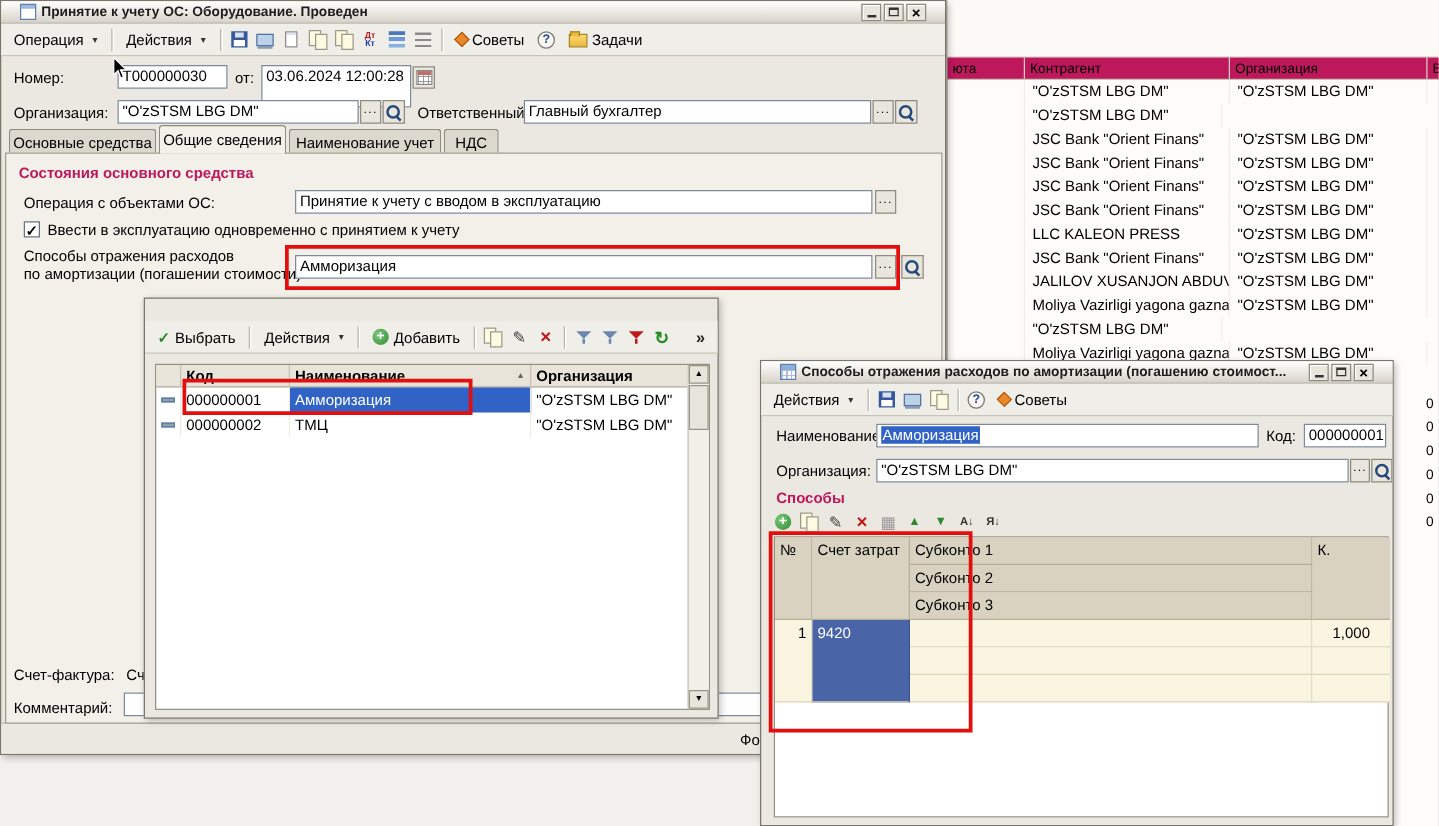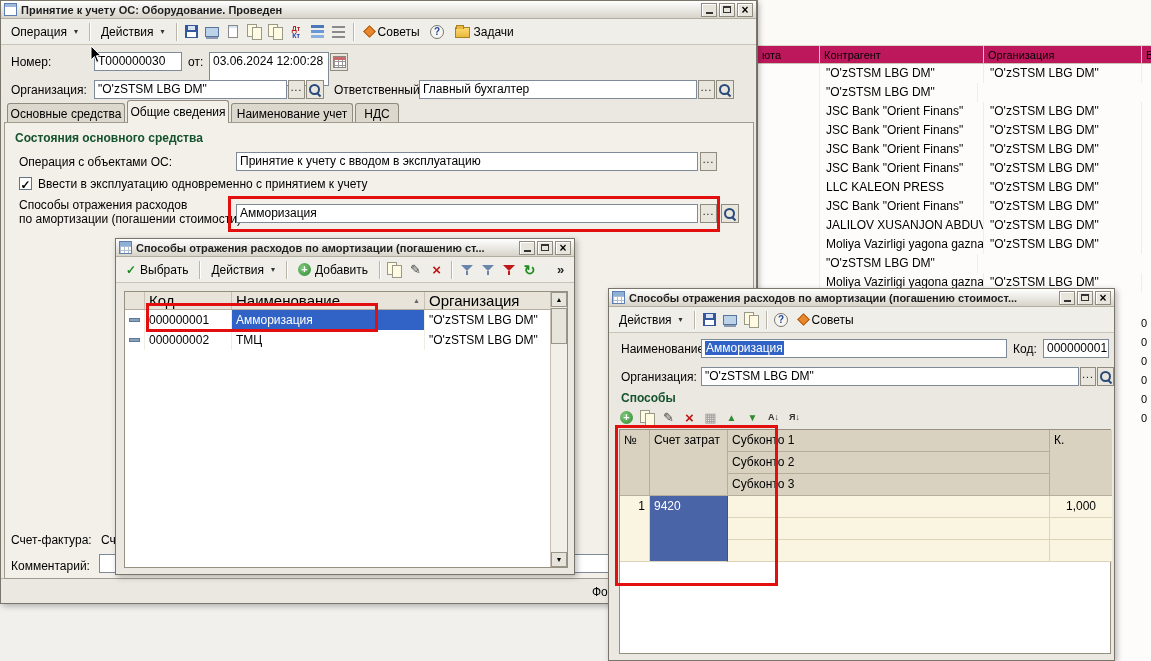--- a/index.html
+++ b/index.html
@@ -6,21 +6,21 @@
   body { font-family:"Liberation Sans", sans-serif; background:#888; }
   #canvas { position:relative; width:1151px; height:661px; overflow:hidden;
             background:#f2f0ed; font-size:12px; color:#000; }
   button { font:inherit; background:none; border:none; padding:0; cursor:default; color:inherit; }
 
   
   .win { position:absolute; background:#ebe8e1; border:1px solid #79756a;
          box-shadow:2px 2px 6px rgba(0,0,0,.28); }
   .titlebar { position:absolute; left:0; top:0; right:0; height:18px;
               background:linear-gradient(#ffffff,#d7d3c9); border-bottom:1px solid #b1ad a1;
-              border-bottom:1px solid #b1ada1; display:flex; align-items:center; gap:4px; padding:0 3px; }
+              border-bottom:1px solid #b1ada1; display:flex; align-items:center; gap:4px; padding:0 15px; }
   .title-text { font-size:11px; font-weight:bold; color:#1d1d1d; white-space:nowrap; overflow:hidden; flex:1; }
   .winbtns { display:flex; gap:2px; margin-left:auto; }
   .wbtn { width:16px; height:14px; background:#e8e5dc; border:1px solid #8f8b7f;
           box-shadow:inset 1px 1px 0 #fff; display:flex; align-items:center; justify-content:center; }
   .g-min { width:7px; height:2px; background:#333; margin-top:7px; }
   .g-max { width:8px; height:7px; border:1px solid #333; border-top-width:2px; }
   .g-close::after { content:"×"; font-size:12px; font-weight:bold; line-height:1; }
 
   .doc-icon { width:13px; height:13px; background:#fff; border:1px solid #5d7eae;
               box-shadow:inset 0 3px 0 #9db8dd; }
@@ -78,39 +78,39 @@
   .cal { width:13px; height:12px; border:1px solid #888; background:#fff;
          background-image:linear-gradient(#c86a6a 0 3px, transparent 3px),
            repeating-linear-gradient(90deg,#999 0 1px, transparent 1px 4px),
            repeating-linear-gradient(#999 0 1px, transparent 1px 4px); }
   .mag { position:relative; width:16px; height:16px; }
   .mag::before { content:""; position:absolute; left:2px; top:2px; width:7px; height:7px; border:2px solid #274a7a; border-radius:50%; }
   .mag::after { content:""; position:absolute; left:10px; top:10px; width:5px; height:2px; background:#274a7a; transform:rotate(45deg); transform-origin:left center; }
 
   
   .label { position:absolute; white-space:nowrap; font-size:12px; line-height:16px; }
-  .sect  { position:absolute; white-space:nowrap; font-size:12px; font-weight:bold; color:#14532d; }
+  .sect  { position:absolute; white-space:nowrap; font-size:12px; font-weight:bold; color:#be185d; }
   .field { position:absolute; background:#fff; border:1px solid #7f8a98; font-size:12px;
            padding:1px 3px; line-height:15px; white-space:nowrap; overflow:hidden; }
   .btn3 { position:absolute; background:#e9e6de; border:1px solid #8f8b7f; display:flex;
           align-items:center; justify-content:center; }
   .dots::after { content:"..."; font-size:10px; line-height:4px; margin-top:-4px; letter-spacing:1px; }
   .chk { position:absolute; width:13px; height:13px; background:#fff; border:1px solid #66727f;
          text-align:center; }
   .chk.checked::after { content:"✓"; font-size:12px; font-weight:bold; line-height:12px; }
   .tab { position:absolute; top:102px; height:20px; background:#dcd8cd; border:1px solid #8f8b7f;
          border-bottom:none; border-radius:3px 3px 0 0; display:flex; align-items:center;
          justify-content:center; font-size:12px; z-index:1; }
   .tab.active { top:99px; height:23px; background:#f2f0e9; z-index:3; }
   .panel { position:absolute; background:#f2f0e9; border:1px solid #a09b8e; }
 
   
   .lt-wrap { position:absolute; background:#fff; border:1px solid #95907f; }
   .lt-header { display:flex; height:18px; background:#e8e4d9; border-bottom:1px solid #b3ae9f; }
-  .lt-h { font-size:15px; display:flex; align-items:center; padding:0 4px; border-right:1px solid #c6c1b2; overflow:hidden; white-space:nowrap; }
+  .lt-h { font-size:12px; display:flex; align-items:center; padding:0 4px; border-right:1px solid #c6c1b2; overflow:hidden; white-space:nowrap;font-weight:bold; }
   .lt-row { display:flex; height:20px; }
   .lt-c { display:flex; align-items:center; padding:0 4px; overflow:hidden; white-space:nowrap; border-right:1px solid #f0ede5; }
   .rowdash { display:inline-block; width:11px; height:4px; background:#8aa0b8; border:1px solid #5d7a99; }
   .cell-sel { background:#3163c6; color:#fff; }
   .sortmark::after { content:"▲"; font-size:7px; color:#666; margin-left:auto; }
 
   .sb { position:absolute; top:0; right:0; width:17px; bottom:0; background:#f1efe8; border-left:1px solid #c6c1b4; }
   .sb-btn { position:absolute; left:0; width:16px; height:15px; background:#e7e4db; border:1px solid #9a9588;
             display:flex; align-items:center; justify-content:center; }
   .sb-up::after { content:"▲"; font-size:7px; } .sb-dn::after { content:"▼"; font-size:7px; }
@@ -332,35 +332,20 @@
     <button class="tb-btn" style="position:absolute;left:585px;top:582px;z-index:3;">
         <span>Форма ОС-1</span>
       </button>
     <span class="tb-sep" style="position:absolute;left:655px;top:584px;"></span>
     <button class="tb-btn has-caret" style="position:absolute;left:662px;top:582px;z-index:3;">
         <span>Печать</span>
       </button>
   </div>
 
   <div class="win" style="left:115px;top:238px;width:460px;height:337px;z-index:3;">
-    <div class="titlebar">
-      <span class="tbl-icon"></span>
-      <span class="title-text">Способы отражения расходов по амортизации (погашению ст...</span>
-      <span class="winbtns">
-        <span class="wbtn">
-            <span class="g-min"></span>
-          </span>
-        <span class="wbtn">
-            <span class="g-max"></span>
-          </span>
-        <span class="wbtn">
-            <span class="g-close"></span>
-          </span>
-      </span>
-    </div>
     <div class="toolbar" style="left:0;top:18px;right:0;height:26px;">
       <button class="tb-btn">
           <span class="checkg"></span>
           <span>Выбрать</span>
         </button>
       <span class="tb-sep"></span>
       <button class="tb-btn has-caret">
           <span>Действия</span>
         </button>
       <span class="tb-sep"></span>

